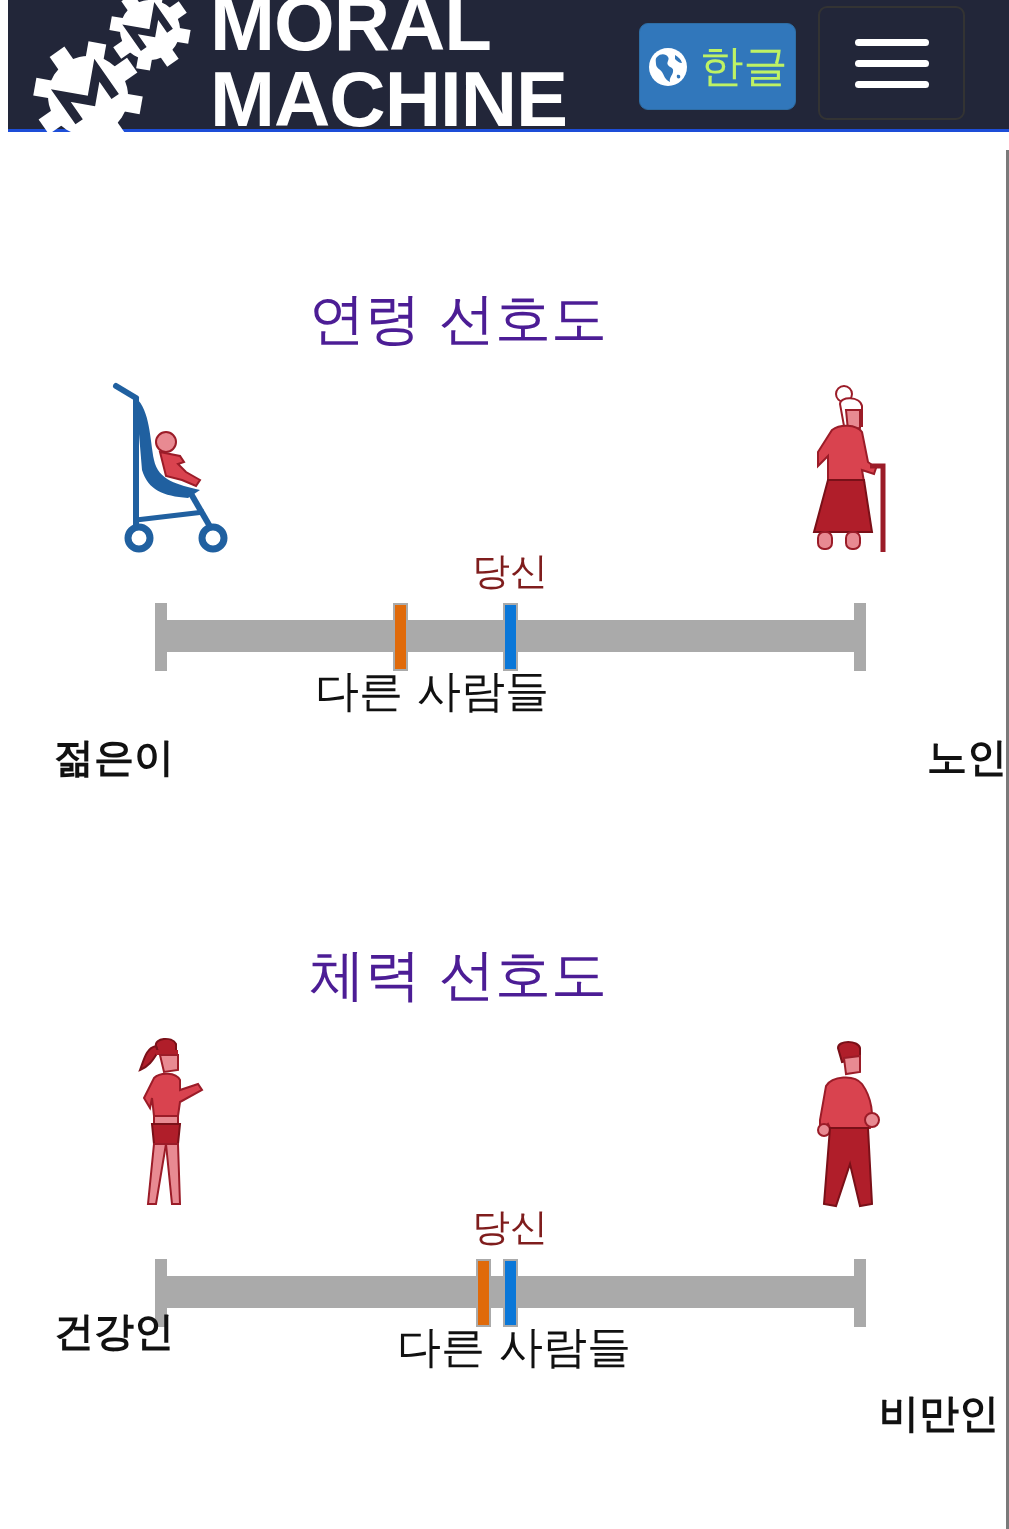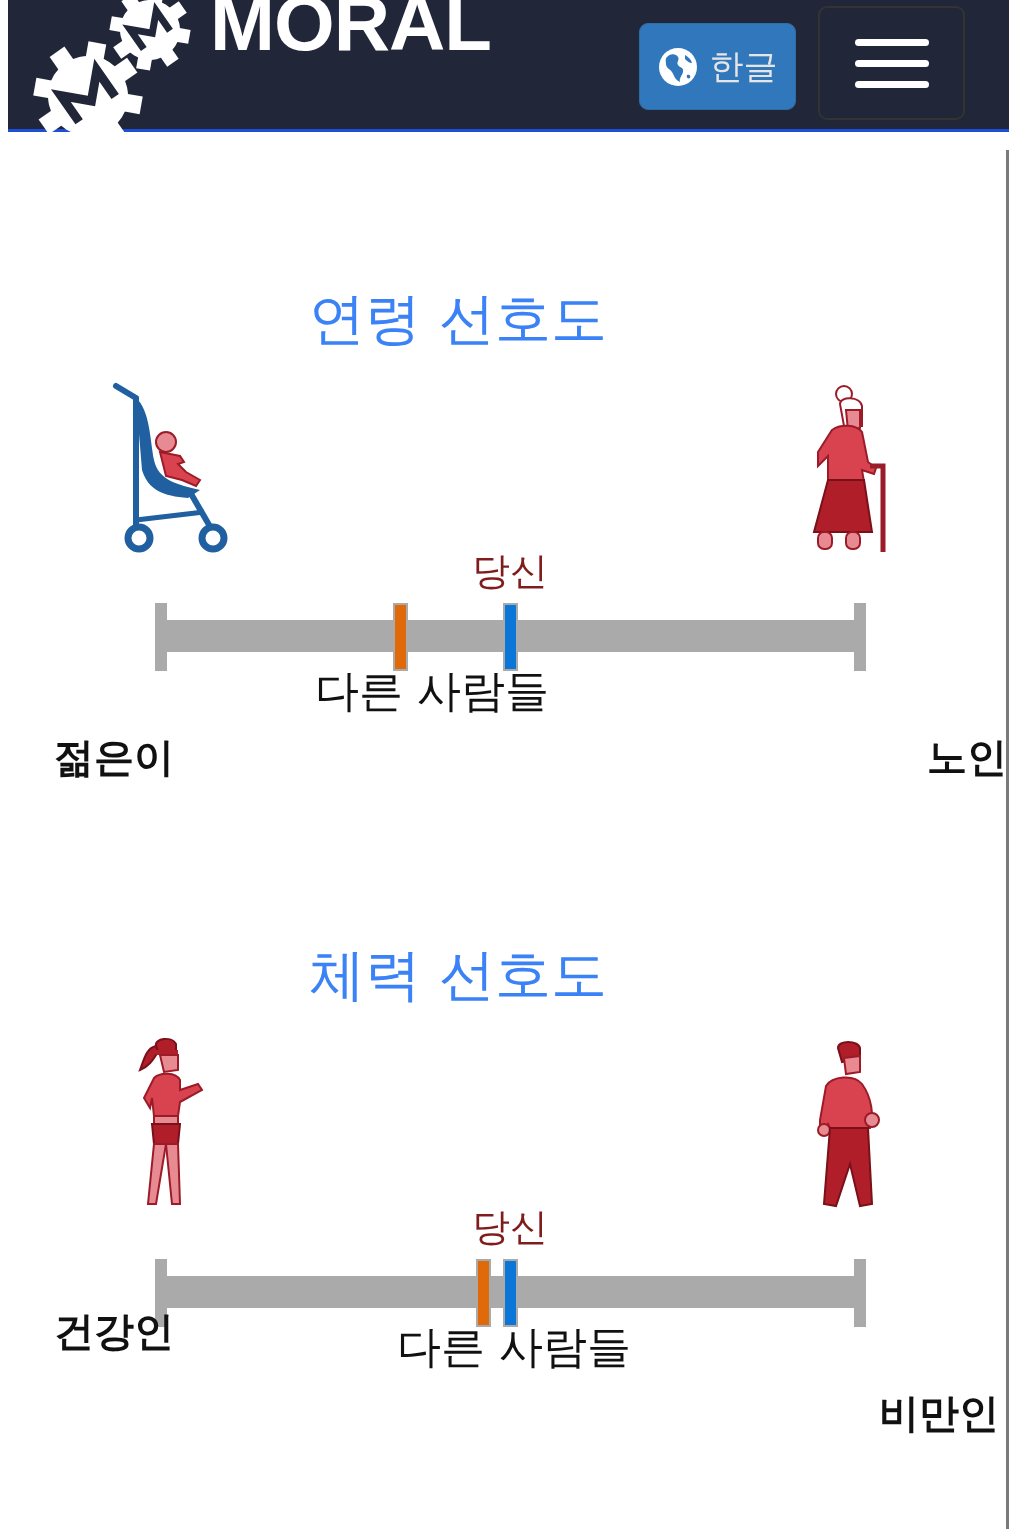--- a/index.html
+++ b/index.html
@@ -3,25 +3,25 @@
 <meta charset="utf-8">
 <style>
   * { box-sizing: border-box; margin: 0; padding: 0; }
   html, body { width: 1009px; height: 1529px; background: #ffffff; overflow: hidden; }
   body { font-family: "DejaVu Sans", "Liberation Sans", sans-serif; position: relative; }
   .scroll-edge { position: absolute; right: 0; top: 150px; width: 3px; height: 1379px; background: #7a7a7a; }
   .navbar { position: absolute; left: 8px; top: 0; width: 1009px; height: 132px; background: #222639; border-bottom: 3px solid #1d4ed8; }
   .logo { position: absolute; left: 14px; top: 0; width: 580px; height: 148px; }
   .logo svg { position: absolute; left: 0; top: 0; }
   .logo-text { position: absolute; left: 188px; top: -12px; color: #fff; font-family: "Liberation Sans", sans-serif; font-weight: bold; font-size: 78px; line-height: 70px; letter-spacing: -1px; }
-  .lang-btn { position: absolute; left: 631px; top: 23px; width: 157px; height: 87px; background: #3177bb; border-radius: 9px; border: 1px solid #2e6da4; color: #e5e5e5; display: flex; align-items: center; justify-content: center; gap: 12px; font-size: 34px; cursor: pointer; }
+  .lang-btn { position: absolute; left: 631px; top: 23px; width: 157px; height: 87px; background: #3177bb; border-radius: 9px; border: 1px solid #2e6da4; color: #bef264; display: flex; align-items: center; justify-content: center; gap: 12px; font-size: 44px; cursor: pointer; }
   .menu-btn { position: absolute; left: 810px; top: 6px; width: 147px; height: 114px; border: 2px solid #333; border-radius: 9px; display: flex; flex-direction: column; justify-content: center; align-items: center; gap: 14px; cursor: pointer; }
   .menu-btn span { display: block; width: 74px; height: 7px; background: #fff; border-radius: 4px; }
   .section { position: absolute; left: 0; width: 1009px; }
-  .sec-title { position: absolute; left: 0; width: 916px; text-align: center; font-size: 56px; color: #3b82f6; }
+  .sec-title { position: absolute; left: 0; width: 916px; text-align: center; font-size: 56px; color: #4c1d95; }
   .icon-wrap { position: absolute; }
   .track { position: absolute; left: 155px; width: 711px; height: 68px; }
   .track .bar { position: absolute; left: 0; top: 17px; width: 711px; height: 32px; background: #aaaaaa; }
   .track .capL { position: absolute; left: 0; top: 0; width: 12px; height: 68px; background: #aaaaaa; }
   .track .capR { position: absolute; right: 0; top: 0; width: 12px; height: 68px; background: #aaaaaa; }
   .marker { position: absolute; top: 0; width: 15px; height: 68px; border: 2px solid #aaaaaa; margin-left: -7px; }
   .lbl-you { position: absolute; font-size: 38px; color: #7f1d1d; white-space: nowrap; transform: translateX(-50%); }
   .lbl-others { position: absolute; font-size: 44px; color: #111; white-space: nowrap; transform: translateX(-50%); }
   .end-lbl { position: absolute; font-size: 40px; font-weight: bold; color: #111; margin-left: 34px; }
 </style>
@@ -59,20 +59,21 @@
           <rect x="-9" y="-54" width="18" height="18" transform="rotate(180)"></rect>
           <rect x="-9" y="-54" width="18" height="18" transform="rotate(225)"></rect>
           <rect x="-9" y="-54" width="18" height="18" transform="rotate(270)"></rect>
           <rect x="-9" y="-54" width="18" height="18" transform="rotate(315)"></rect>
         </g>
         <path d="M-22 16 L-22 -16 L0 6 L22 -16 L22 16" stroke="#222639" stroke-width="9" fill="none"></path>
       </g>
     </svg>
     <div class="logo-text">
       <div>MORAL</div>
+      <div style="margin-top:6px">MACHINE</div>
     </div>
   </div>
 
   <div class="lang-btn">
     <svg width="40" height="40" viewBox="0 0 40 40">
       <circle cx="20" cy="20" r="19" fill="#fff"></circle>
       <path d="M9 10 C13 6 18 7 20 10 C22 13 18 15 20 18 C22 21 26 20 25 25 C24 29 21 31 22 35 C17 33 16 28 14 25 C12 22 8 21 8 17 C8 14 7 12 9 10 Z" fill="#3177bb"></path>
       <path d="M27 8 C30 10 33 12 34 16 C31 16 29 14 27 12 Z" fill="#3177bb"></path>
       <path d="M29 28 C31 27 33 28 32 31 C30 32 28 31 29 28 Z" fill="#3177bb"></path>
     </svg>

